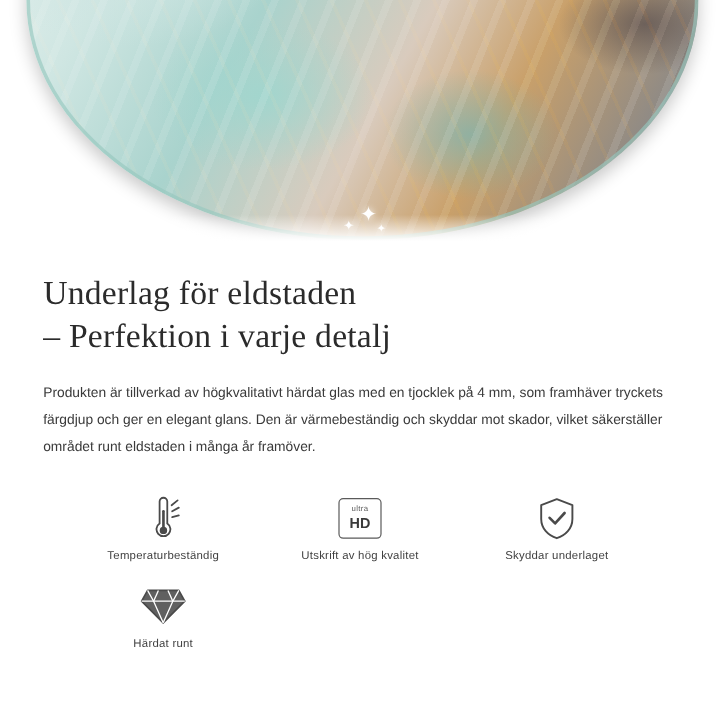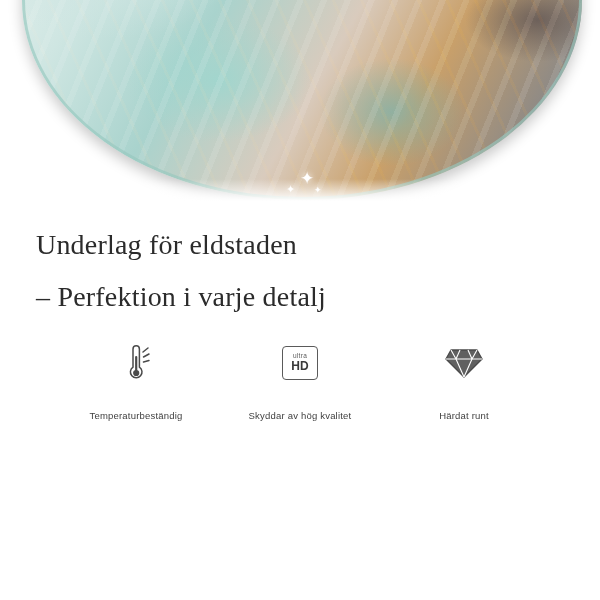--- a/index.html
+++ b/index.html
@@ -92,21 +92,21 @@
   }
   .headline {
     font-family: "Liberation Serif", serif;
     font-size: 28px;
     line-height: 1.28;
     color: #2b2b2b;
     font-weight: 400;
     margin: 0 0 18px 0;
     letter-spacing: 0.2px;
   }
-  .headline .l2 { display: block; margin-top: 16px; }
+  .headline .l2 { display: block; }
   .body-copy {
     font-size: 11.5px;
     line-height: 1.95;
     color: #3a3a3a;
     margin: 0;
     max-width: 520px;
   }
 
   
   .features {
@@ -123,21 +123,21 @@
     justify-content: flex-start;
   }
   .feature-icon {
     height: 44px;
     display: flex;
     align-items: center;
     justify-content: center;
     color: #4a4a4a;
   }
   .feature-label {
-    margin-top: 25px;
+    margin-top: 4px;
     font-size: 9.5px;
     color: #3f3f3f;
     text-align: center;
     letter-spacing: 0.2px;
   }
   .hd-badge {
     width: 34px;
     height: 32px;
     border: 1.6px solid #5a5a5a;
     border-radius: 4px;
@@ -171,20 +171,21 @@
     <span class="sparkle s2">✦</span>
     <span class="sparkle s3">✦</span>
     <div class="hero-fade"></div>
   </div>
 
   <div class="content">
     <h1 class="headline">
       <span class="l1">Underlag för eldstaden</span>
       <span class="l2">– Perfektion i varje detalj</span>
     </h1>
+    <p class="body-copy">Produkten är tillverkad av högkvalitativt härdat glas med en tjocklek på 4 mm, som framhäver tryckets färgdjup och ger en elegant glans. Den är värmebeständig och skyddar mot skador, vilket säkerställer området runt eldstaden i många år framöver.</p>
 
     <div class="features">
 
       <div class="feature">
         <div class="feature-icon">
           <svg width="34" height="40" viewBox="0 0 34 40" fill="none" stroke="#4a4a4a" stroke-width="1.5" stroke-linecap="round">
             <path d="M14 6a3.2 3.2 0 0 1 6.4 0v18.2a5.8 5.8 0 1 1-6.4 0z"></path>
             <circle cx="17.2" cy="30" r="3.1" fill="#4a4a4a" stroke="none"></circle>
             <line x1="17.2" y1="14" x2="17.2" y2="27.5" stroke-width="2.2"></line>
             <line x1="24" y1="9" x2="29" y2="5"></line>
@@ -195,23 +196,32 @@
         <div class="feature-label">Temperaturbeständig</div>
       </div>
 
       <div class="feature">
         <div class="feature-icon">
           <div class="hd-badge">
             <span class="u">ultra</span>
             <span class="hd">HD</span>
           </div>
         </div>
-        <div class="feature-label">Skyddar av hög kvalitet</div>
-      </div>
-
+        <div class="feature-label">Utskrift av hög kvalitet</div>
+      </div>
+
+      <div class="feature">
+        <div class="feature-icon">
+          <svg width="36" height="40" viewBox="0 0 36 40" fill="none" stroke="#4a4a4a" stroke-width="1.6" stroke-linecap="round" stroke-linejoin="round">
+            <path d="M18 4 L31 9 V20.5 C31 28.5 25.2 34.2 18 36.5 C10.8 34.2 5 28.5 5 20.5 V9 Z"></path>
+            <path d="M12 19.5 L16.6 24.2 L24.5 15.5" stroke-width="2.2"></path>
+          </svg>
+        </div>
+        <div class="feature-label">Skyddar underlaget</div>
+      </div>
 
       <div class="feature">
         <div class="feature-icon">
           <svg width="40" height="34" viewBox="0 0 40 34" fill="none" stroke="#4a4a4a" stroke-width="1.4" stroke-linejoin="round">
             <path d="M7 4 H33 L38 13 L20 31 L2 13 Z" fill="#4a4a4a" fill-opacity="0.88" stroke="#4a4a4a"></path>
             <path d="M2 13 H38" stroke="#ffffff" stroke-width="1.1"></path>
             <path d="M7 4 L12 13 L20 31" stroke="#ffffff" stroke-width="1.1"></path>
             <path d="M33 4 L28 13 L20 31" stroke="#ffffff" stroke-width="1.1"></path>
             <path d="M12 13 L16 4" stroke="#ffffff" stroke-width="1.1"></path>
             <path d="M28 13 L24 4" stroke="#ffffff" stroke-width="1.1"></path>

